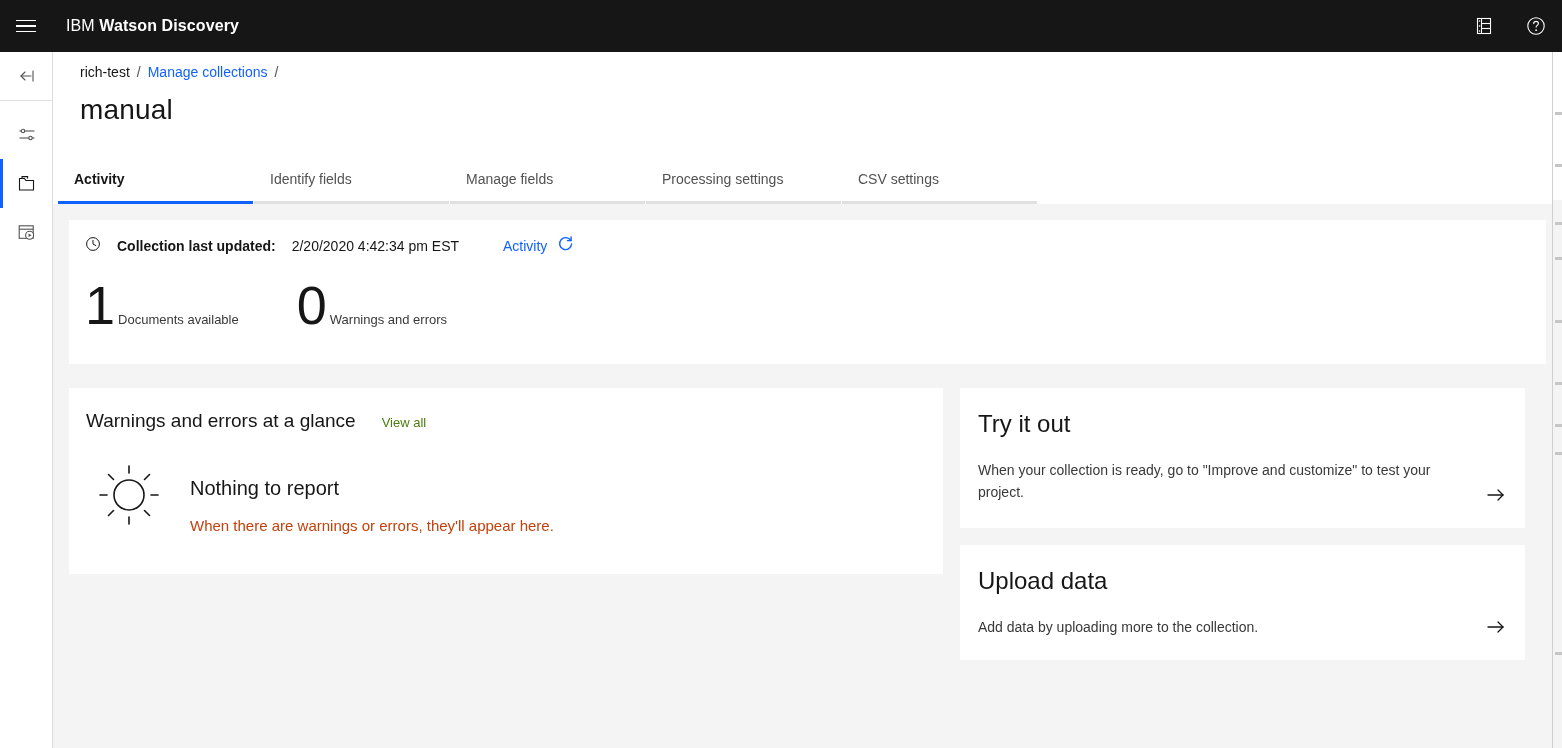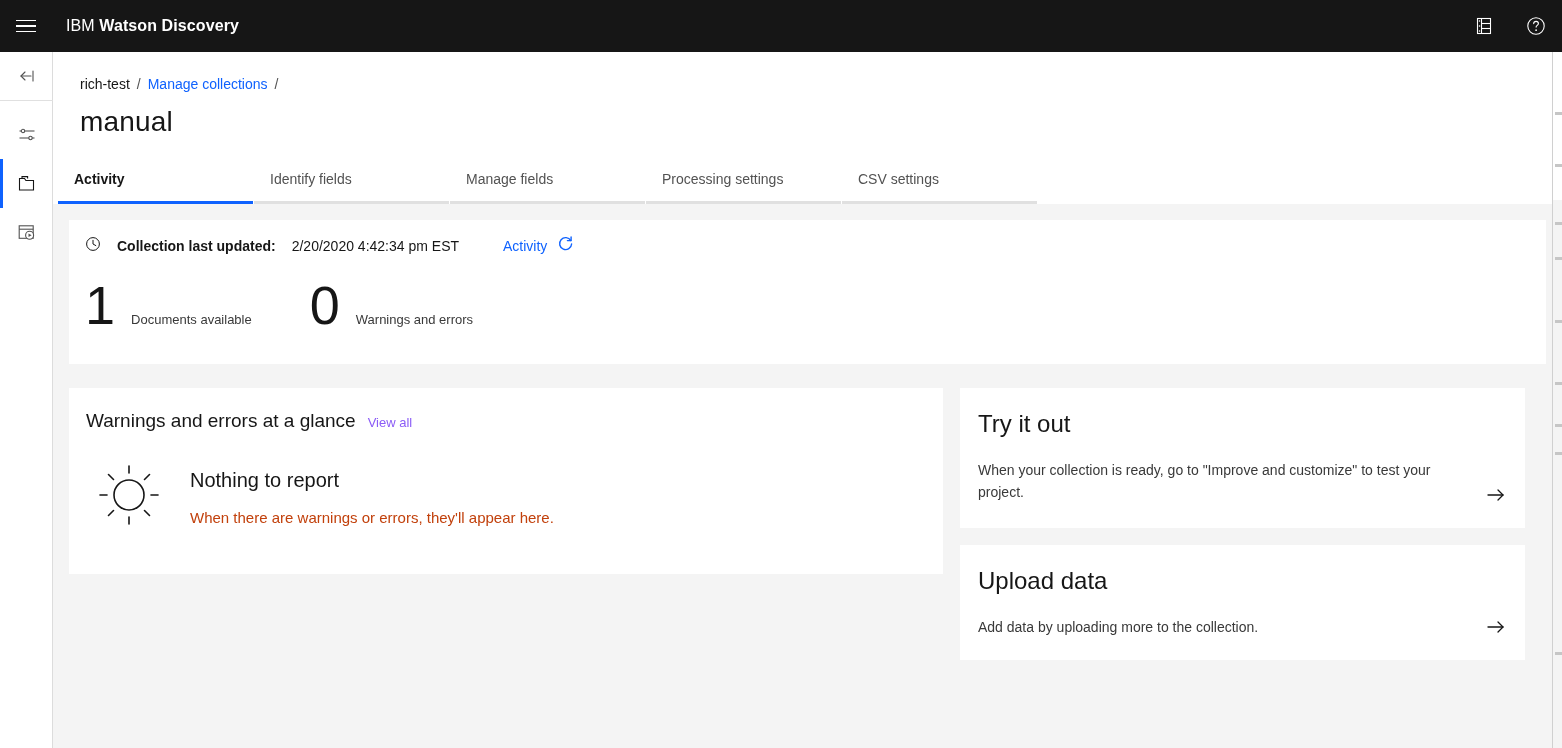--- a/index.html
+++ b/index.html
@@ -50,21 +50,21 @@
     content: ""; position: absolute; left: 0; top: 0; width: 3px; height: 100%;
     background: #0f62fe;
   }
 
   
   .content {
     position: absolute; top: 52px; left: 53px;
     width: 1509px; height: 696px; background: #f4f4f4;
   }
   .page-head { background: #ffffff; padding: 0 0 0 27px; height: 152px; position: relative; }
-  .breadcrumb { padding-top: 24px; font-size: 14px; color: #161616; display: flex; align-items: center; gap: 7px; }
+  .breadcrumb { padding-top: 12px; font-size: 14px; color: #161616; display: flex; align-items: center; gap: 7px; }
   .breadcrumb .sep { color: #525252; }
   .breadcrumb .link { color: #0f62fe; cursor: pointer; }
   .breadcrumb .crumb-static { color: #161616; }
   .page-title { margin-top: 14px; font-size: 28px; font-weight: 300; color: #161616; letter-spacing: .2px; }
 
   .tabs {
     position: absolute; bottom: 0; left: 5px; display: flex; align-items: flex-end;
   }
   .tab {
     height: 47px; width: 195px; display: flex; align-items: center;
@@ -83,32 +83,32 @@
   }
   .updated-row .lbl { font-weight: 700; }
   .updated-row .val { font-weight: 400; }
   .reprocess {
     margin-left: 28px; display: flex; align-items: center; gap: 10px;
     color: #0f62fe; font-size: 14px; cursor: pointer;
   }
   .stats { display: flex; align-items: flex-end; padding: 22px 0 0 16px; gap: 0; }
   .stat { display: flex; align-items: baseline; }
   .stat .num { font-size: 54px; font-weight: 300; color: #161616; line-height: 1; }
-  .stat .cap { font-size: 13px; color: #393939; margin-left: 16px; }
+  .stat .cap { font-size: 13px; color: #393939; margin-left: 3px; }
   .stat + .stat { margin-left: 58px; }
 
   .columns { display: flex; gap: 17px; margin-top: 24px; }
 
   .panel-warn { background: #ffffff; width: 874px; height: 186px; position: relative; }
   .panel-warn h2 {
     font-size: 19px; font-weight: 400; color: #161616; padding: 22px 0 0 17px;
-    display: flex; align-items: baseline; gap: 12px;
-  }
-  .panel-warn h2 .viewall { font-size: 13px; color: #8b5cf6; cursor: pointer; }
-  .empty { display: flex; align-items: center; gap: 26px; padding: 28px 0 0 25px; }
+    display: flex; align-items: baseline; gap: 26px;
+  }
+  .panel-warn h2 .viewall { font-size: 13px; color: #4d7c0f; cursor: pointer; }
+  .empty { display: flex; align-items: flex-end; gap: 26px; padding: 28px 0 0 25px; }
   .empty-txt .t1 { font-size: 20px; font-weight: 400; color: #161616; }
   .empty-txt .t2 { font-size: 15px; color: #c2410c; margin-top: 17px; }
 
   .side { display: flex; flex-direction: column; gap: 17px; }
   .card { background: #ffffff; width: 565px; position: relative; }
   .card.try { height: 140px; }
   .card.upload { height: 115px; }
   .card h3 { font-size: 24px; font-weight: 400; color: #161616; padding: 22px 0 0 18px; }
   .card p { font-size: 14px; color: #393939; padding: 22px 60px 0 18px; line-height: 1.55; }
   .card .arrow { position: absolute; right: 18px; bottom: 18px; cursor: pointer; }

